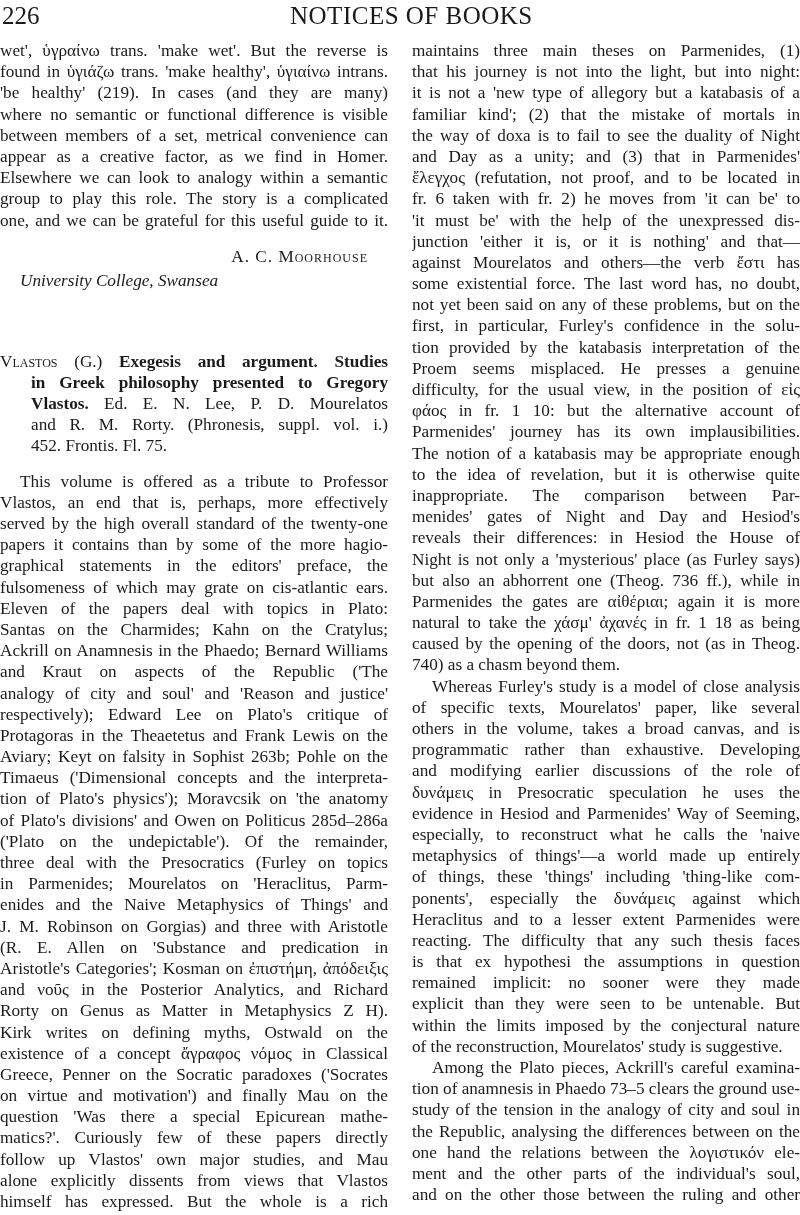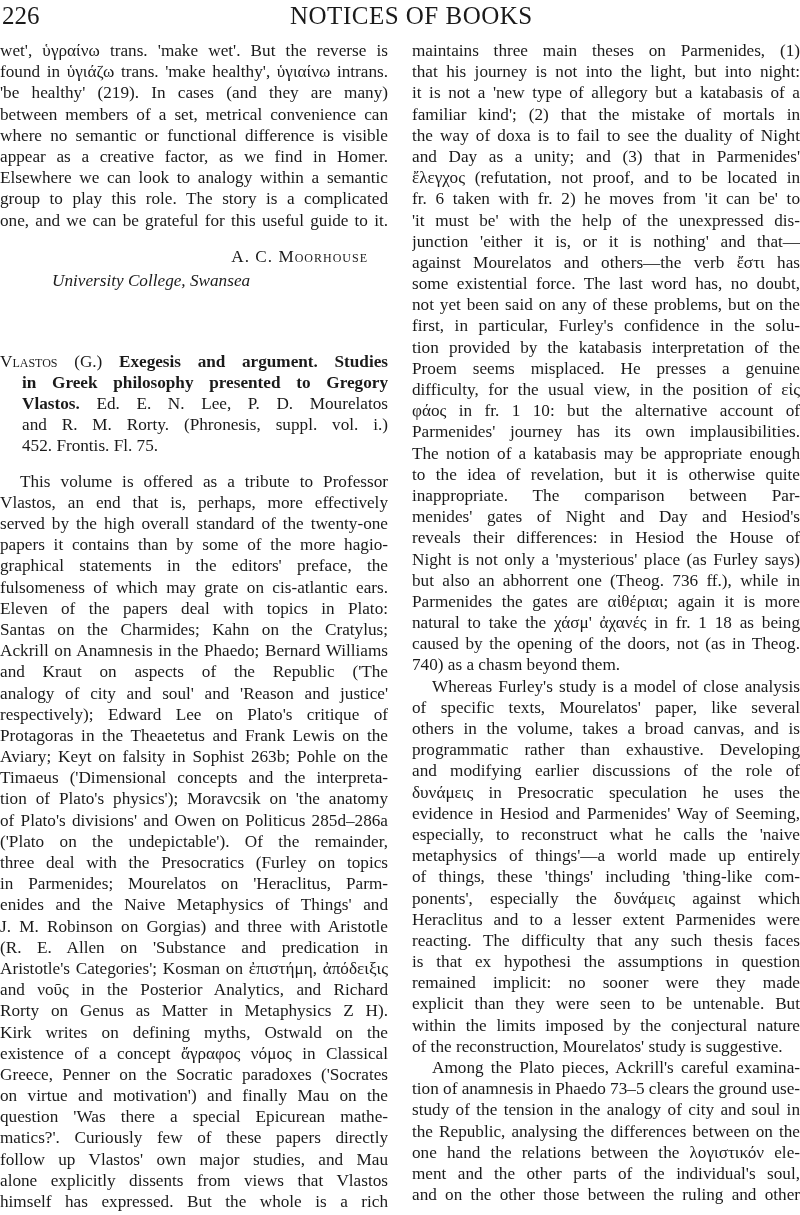--- a/index.html
+++ b/index.html
@@ -14,41 +14,41 @@
   .col { position: absolute; top: 40px; width: 388px; }
   .col.left { left: 0; }
   .col.right { left: 412px; }
   .ln {
     height: 21.2px; line-height: 21.2px; font-size: 17.2px;
     white-space: nowrap; text-align: justify; text-align-last: justify;
     overflow: hidden;
   }
   .ln.last { text-align-last: left; }
   .ln.ind { text-indent: 20px; }
-  .ln.hang { padding-left: 22px; }
+  .ln.hang { padding-left: 31px; }
   .sig { height: 24px; line-height: 24px; font-size: 17.2px; text-align: right; padding-right: 20px; font-variant: small-caps; letter-spacing: 1px; }
-  .affil { height: 24px; line-height: 24px; font-size: 17.2px; font-style: italic; padding-left: 20px; margin-left: 32px; }
+  .affil { height: 24px; line-height: 24px; font-size: 17.2px; font-style: italic; padding-left: 20px; }
   .sc { font-variant: small-caps; }
   b { font-weight: bold; }
 </style>
 </head>
 <body>
 
 <div class="header">
   <span class="page-num">226</span>
   <span class="running-head">NOTICES OF BOOKS</span>
 </div>
 
 <div class="col left">
   <div>
     <div class="ln">wet', ὑγραίνω trans. 'make wet'.  But the reverse is</div>
     <div class="ln">found in ὑγιάζω trans. 'make healthy', ὑγιαίνω intrans.</div>
     <div class="ln">'be healthy' (219).  In cases (and they are many)</div>
+    <div class="ln">where no semantic or functional difference is visible</div>
     <div class="ln">between members of a set, metrical convenience can</div>
-    <div class="ln">where no semantic or functional difference is visible</div>
     <div class="ln">appear as a creative factor, as we find in Homer.</div>
     <div class="ln">Elsewhere we can look to analogy within a semantic</div>
     <div class="ln">group to play this role.  The story is a complicated</div>
     <div class="ln">one, and we can be grateful for this useful guide to it.</div>
     <div style="height:14px"></div>
     <div class="sig">A. C. Moorhouse</div>
     <div class="affil">University College, Swansea</div>
   </div>
 
   <div style="height:58px"></div>

